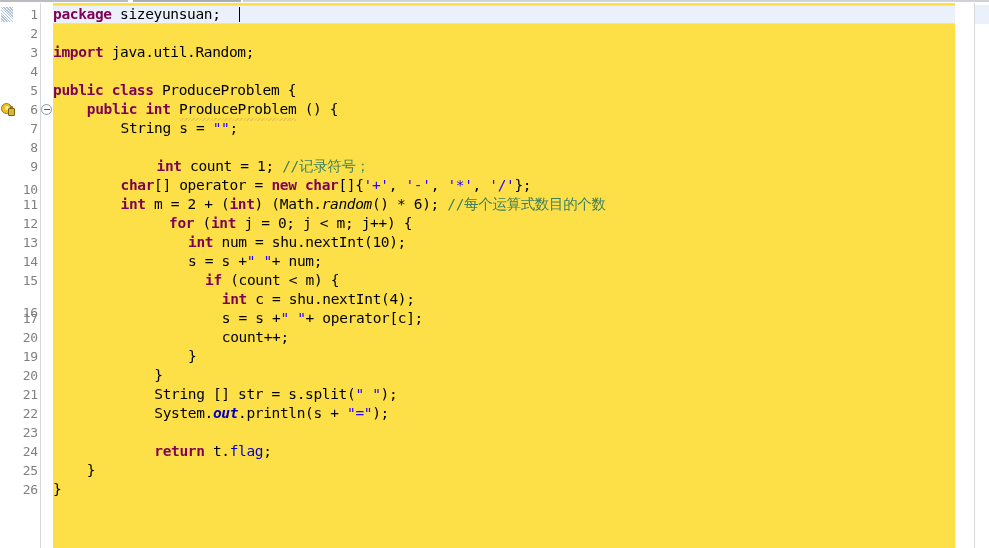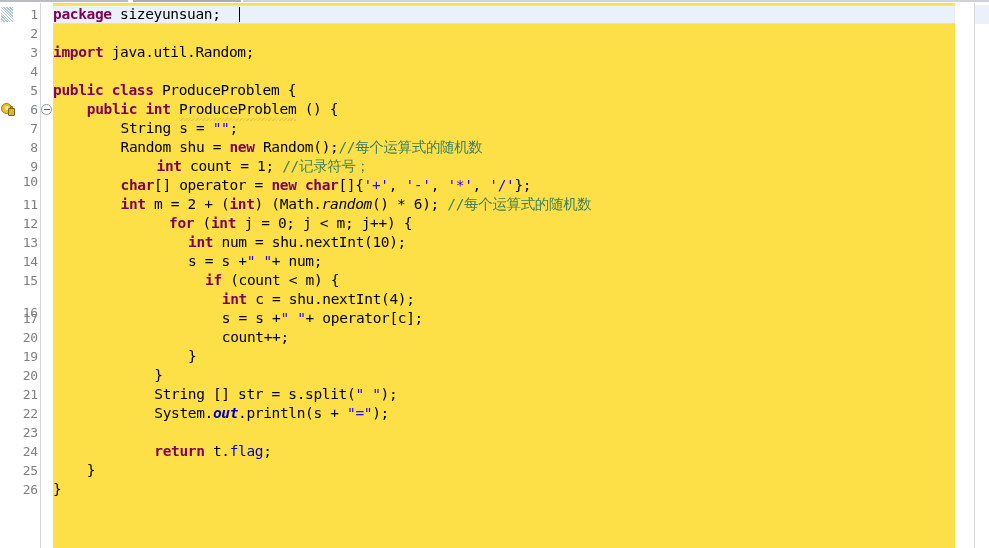--- a/index.html
+++ b/index.html
@@ -282,21 +282,21 @@
       <div class="linenum-col" id="linenum-col">
           <div class="lnum" style="top: 2px;">1</div>
           <div class="lnum" style="top: 21px;">2</div>
           <div class="lnum" style="top: 40px;">3</div>
           <div class="lnum" style="top: 59px;">4</div>
           <div class="lnum" style="top: 78px;">5</div>
           <div class="lnum" style="top: 97px;">6</div>
           <div class="lnum" style="top: 116px;">7</div>
           <div class="lnum" style="top: 135px;">8</div>
           <div class="lnum" style="top: 154px;">9</div>
-          <div class="lnum" style="top: 169px;">10</div>
+          <div class="lnum" style="top: 177px;">10</div>
           <div class="lnum" style="top: 192px;">11</div>
           <div class="lnum" style="top: 211px;">12</div>
           <div class="lnum" style="top: 230px;">13</div>
           <div class="lnum" style="top: 249px;">14</div>
           <div class="lnum" style="top: 268px;">15</div>
           <div class="lnum" style="top: 300px;">16</div>
           <div class="lnum" style="top: 306px;">17</div>
           <div class="lnum" style="top: 325px;">20</div>
           <div class="lnum" style="top: 344px;">19</div>
           <div class="lnum" style="top: 363px;">20</div>
@@ -318,24 +318,23 @@
         <div class="hl-line-border-top" style="top: 2px;"></div>
         <div class="hl-line-border-bottom" style="top: 20px;"></div>
         <div class="code-line" style="top: 2px; left: 0px;"><span class="kw">package</span><span class="plain"> sizeyunsuan;</span></div>
         <div class="caret" style="top: 4px; left: 185.68px;"></div>
         <div class="code-line" style="top: 21px; left: 0px;"></div>
         <div class="code-line" style="top: 40px; left: 0px;"><span class="kw">import</span><span class="plain"> java.util.Random;</span></div>
         <div class="code-line" style="top: 59px; left: 0px;"></div>
         <div class="code-line" style="top: 78px; left: 0px;"><span class="kw">public class</span><span class="plain"> ProduceProblem {</span></div>
         <div class="code-line" style="top: 97px; left: 33.76px;"><span class="kw">public int</span><span class="plain"> </span><span class="plain squiggle">ProduceProblem</span><span class="plain"> () {</span></div>
         <div class="code-line" style="top: 116px; left: 67.52px;"><span class="plain">String s = </span><span class="str">""</span><span class="plain">;</span></div>
-        <div class="code-line" style="top: 135px; left: 67.52px;"><span class="plain">Random shu = </span><span class="kw">new</span><span class="plain"> Random();</span><span class="cmt">//每个运算式的随机数</span></div>
         <div class="code-line" style="top: 154px; left: 67.52px; margin-left: 36px;"><span class="kw">int</span><span class="plain"> count = 1; </span><span class="cmt">//记录符号；</span></div>
         <div class="code-line" style="top: 173px; left: 67.52px;"><span class="kw">char</span><span class="plain">[] operator = </span><span class="kw">new</span><span class="plain"> </span><span class="kw">char</span><span class="plain">[]{</span><span class="str">'+'</span><span class="plain">, </span><span class="str">'-'</span><span class="plain">, </span><span class="str">'*'</span><span class="plain">, </span><span class="str">'/'</span><span class="plain">};</span></div>
-        <div class="code-line" style="top: 192px; left: 67.52px;"><span class="kw">int</span><span class="plain"> m = 2 + (</span><span class="kw">int</span><span class="plain">) (Math.</span><span class="smeth">random</span><span class="plain">() * 6); </span><span class="cmt">//每个运算式的随机数</span></div>
+        <div class="code-line" style="top: 192px; left: 67.52px;"><span class="kw">int</span><span class="plain"> m = 2 + (</span><span class="kw">int</span><span class="plain">) (Math.</span><span class="smeth">random</span><span class="plain">() * 6); </span><span class="cmt">//每个运算式数目的个数</span></div>
         <div class="code-line" style="top: 211px; left: 116px;"><span class="kw">for</span><span class="plain"> (</span><span class="kw">int</span><span class="plain"> j = 0; j &lt; m; j++) {</span></div>
         <div class="code-line" style="top: 230px; left: 135.04px;"><span class="kw">int</span><span class="plain"> num = shu.nextInt(10);</span></div>
         <div class="code-line" style="top: 249px; left: 135.04px;"><span class="plain">s = s +</span><span class="str">" "</span><span class="plain">+ num;</span></div>
         <div class="code-line" style="top: 268px; left: 152px;"><span class="kw">if</span><span class="plain"> (count &lt; m) {</span></div>
         <div class="code-line" style="top: 287px; left: 168.8px;"><span class="kw">int</span><span class="plain"> c = shu.nextInt(4);</span></div>
         <div class="code-line" style="top: 306px; left: 168.8px;"><span class="plain">s = s +</span><span class="str">" "</span><span class="plain">+ operator[c];</span></div>
         <div class="code-line" style="top: 325px; left: 168.8px;"><span class="plain">count++;</span></div>
         <div class="code-line" style="top: 344px; left: 135.04px;"><span class="plain">}</span></div>
         <div class="code-line" style="top: 363px; left: 101.28px;"><span class="plain">}</span></div>
         <div class="code-line" style="top: 382px; left: 101.28px;"><span class="plain">String [] str = s.split(</span><span class="str">" "</span><span class="plain">);</span></div>

